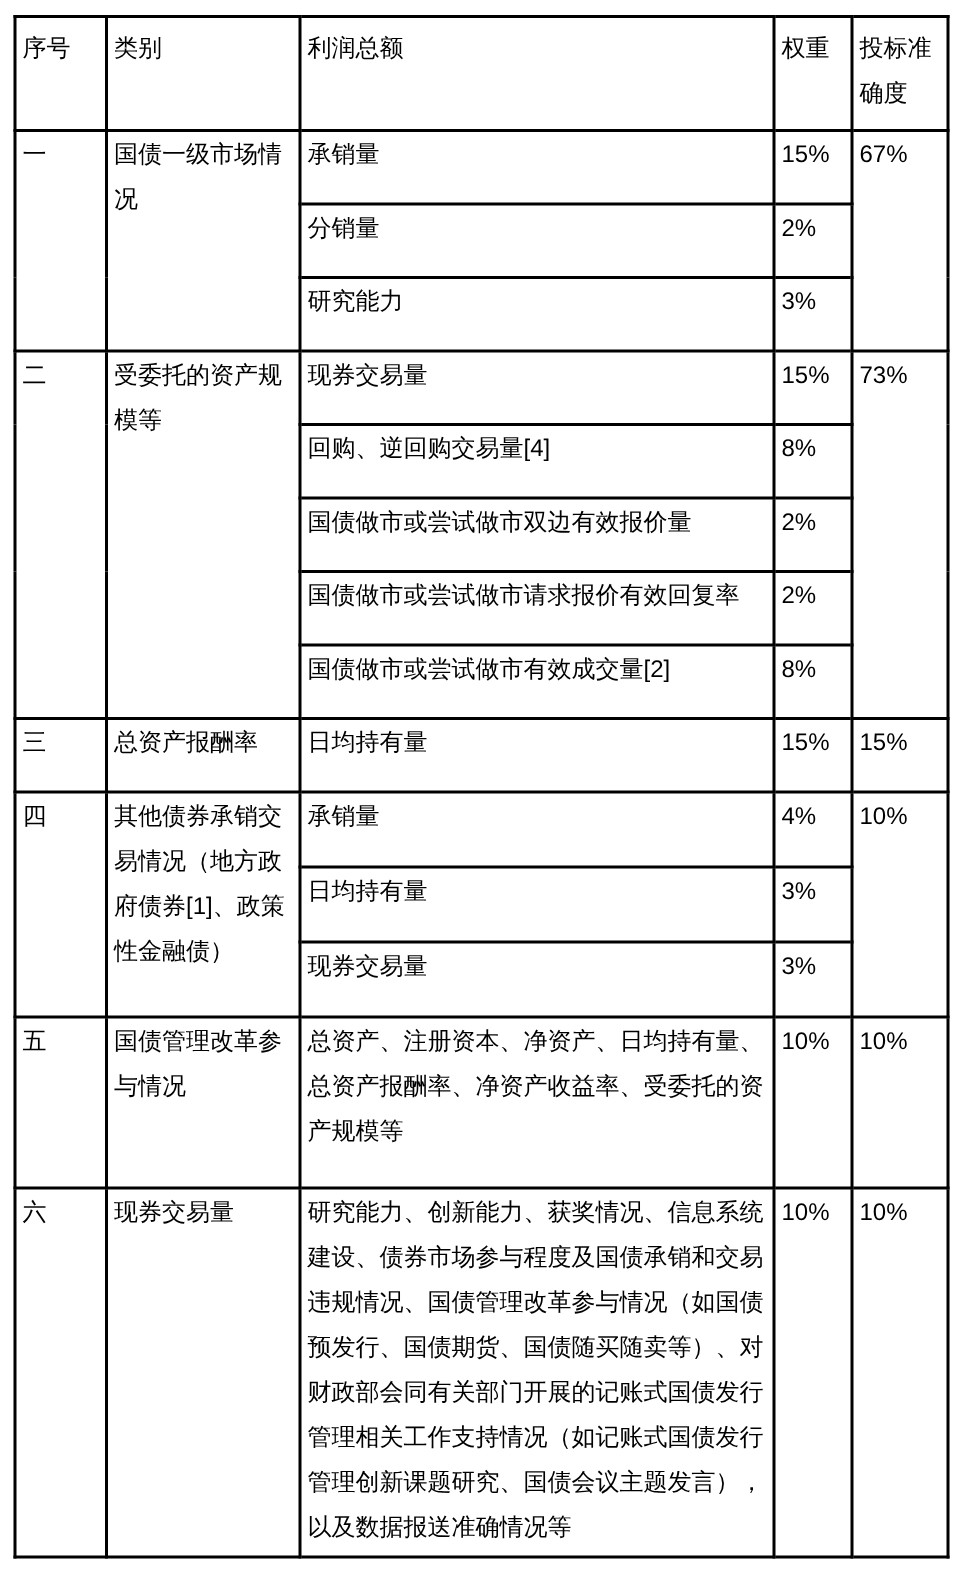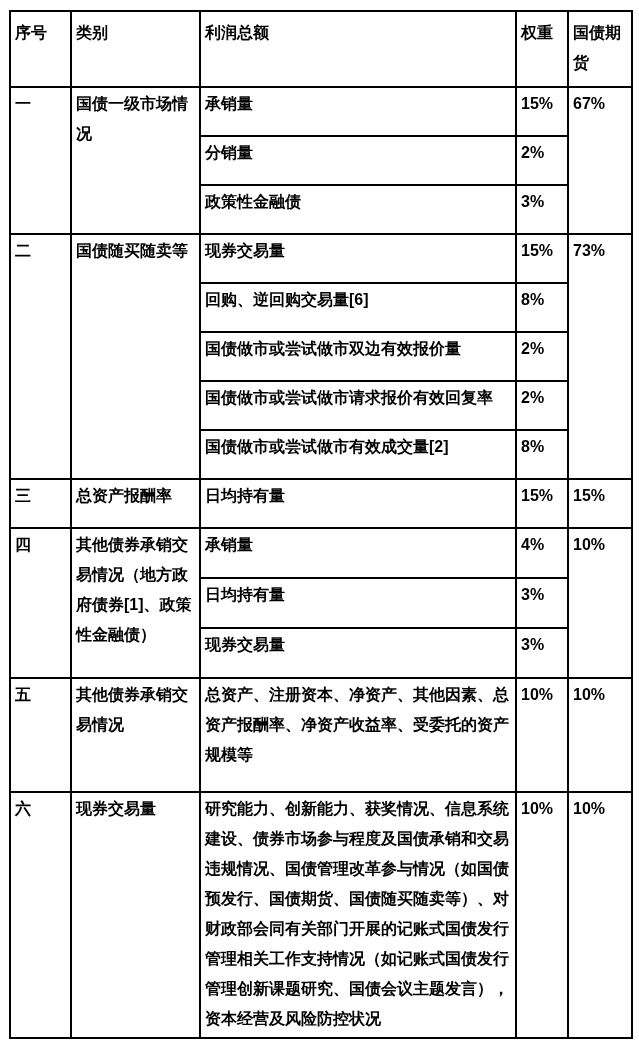--- a/index.html
+++ b/index.html
@@ -14,21 +14,21 @@
   }
   table.weights {
     border-collapse: collapse;
     table-layout: fixed;
     margin: 10px 0 0 9px;
     width: 622px;
   }
   table.weights td, table.weights th {
     border: 2px solid #000000;
     font-size: 16px;
-    font-weight: bold;
+    font-weight: normal;
     line-height: 30px;
     padding: 1px 4px 1px 4px;
     text-align: left;
     vertical-align: top;
     word-break: break-all;
     overflow: hidden;
     background: #ffffff;
   }
   table.weights th {
     padding-top: 6px;
@@ -54,48 +54,48 @@
     <col style="width:52px">
     <col style="width:64px">
   </colgroup>
 
   <tbody>
       <tr class="h-head">
     <th>序号</th>
     <th>类别</th>
     <th>利润总额</th>
     <th>权重</th>
-    <th>国债期货</th>
+    <th>投标准确度</th>
   </tr>
 
   <tr class="h-sub">
     <td class="seq" rowspan="3">一</td>
     <td class="cat" rowspan="3">国债一级市场情况</td>
     <td>承销量</td>
     <td>15%</td>
     <td class="total" rowspan="3">67%</td>
   </tr>
   <tr class="h-sub">
     <td>分销量</td>
     <td>2%</td>
   </tr>
   <tr class="h-sub">
-    <td>政策性金融债</td>
+    <td>研究能力</td>
     <td>3%</td>
   </tr>
 
   <tr class="h-sub">
     <td class="seq" rowspan="5">二</td>
-    <td class="cat" rowspan="5">国债随买随卖等</td>
+    <td class="cat" rowspan="5">受委托的资产规模等</td>
     <td>现券交易量</td>
     <td>15%</td>
     <td class="total" rowspan="5">73%</td>
   </tr>
   <tr class="h-sub">
-    <td>回购、逆回购交易量[6]</td>
+    <td>回购、逆回购交易量[4]</td>
     <td>8%</td>
   </tr>
   <tr class="h-sub">
     <td>国债做市或尝试做市双边有效报价量</td>
     <td>2%</td>
   </tr>
   <tr class="h-sub">
     <td>国债做市或尝试做市请求报价有效回复率</td>
     <td>2%</td>
   </tr>
@@ -123,27 +123,27 @@
     <td>日均持有量</td>
     <td>3%</td>
   </tr>
   <tr class="h-four">
     <td>现券交易量</td>
     <td>3%</td>
   </tr>
 
   <tr class="h-five">
     <td class="seq">五</td>
-    <td class="cat">其他债券承销交易情况</td>
-    <td>总资产、注册资本、净资产、其他因素、总资产报酬率、净资产收益率、受委托的资产规模等</td>
+    <td class="cat">国债管理改革参与情况</td>
+    <td>总资产、注册资本、净资产、日均持有量、总资产报酬率、净资产收益率、受委托的资产规模等</td>
     <td class="mid">10%</td>
     <td class="total">10%</td>
   </tr>
 
   <tr class="h-six">
     <td class="seq">六</td>
     <td class="cat">现券交易量</td>
-    <td>研究能力、创新能力、获奖情况、信息系统建设、债券市场参与程度及国债承销和交易违规情况、国债管理改革参与情况（如国债预发行、国债期货、国债随买随卖等）、对财政部会同有关部门开展的记账式国债发行管理相关工作支持情况（如记账式国债发行管理创新课题研究、国债会议主题发言），资本经营及风险防控状况</td>
+    <td>研究能力、创新能力、获奖情况、信息系统建设、债券市场参与程度及国债承销和交易违规情况、国债管理改革参与情况（如国债预发行、国债期货、国债随买随卖等）、对财政部会同有关部门开展的记账式国债发行管理相关工作支持情况（如记账式国债发行管理创新课题研究、国债会议主题发言），以及数据报送准确情况等</td>
     <td class="mid">10%</td>
     <td class="total">10%</td>
   </tr>
 </tbody>
   </table>
 
 </body></html>

